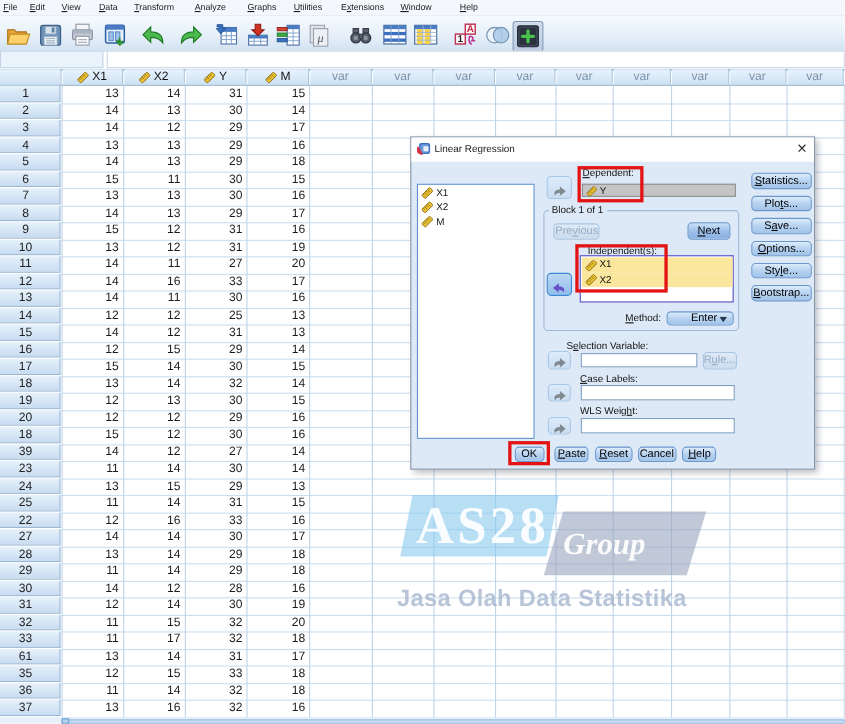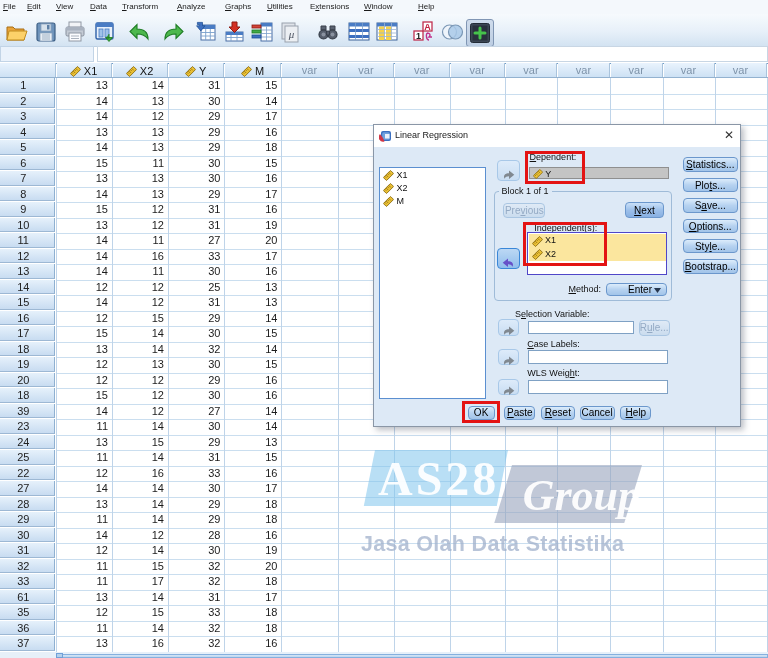--- a/index.html
+++ b/index.html
@@ -397,21 +397,21 @@
 <div class="num" style="left:55.5px;top:636.0px;width:52.5px;">13</div>
 <div class="num" style="left:111.5px;top:636.0px;width:52.5px;">16</div>
 <div class="num" style="left:167.5px;top:636.0px;width:53.0px;">32</div>
 <div class="num" style="left:224.0px;top:636.0px;width:53.5px;">16</div>
 <div class="abs" style="left:0;top:651.5px;width:768px;height:6.5px;background:#e7f0f9;"></div>
 <div class="abs" style="left:55.5px;top:653.5px;width:712px;height:4.5px;background:linear-gradient(#d5e6f6,#bdd6f0);border:1px solid #85b0de;box-sizing:border-box;"></div>
 <div class="abs" style="left:55.5px;top:652.5px;width:7px;height:5.5px;background:#b4d0ec;border:1px solid #6fa0d8;box-sizing:border-box;"></div>
 <div class="abs" style="left:374.6px;top:450.4px;width:133.3px;height:56.3px;background:rgba(128,197,237,0.55);transform:skewX(-11.3deg);transform-origin:top left;"></div>
 <div class="abs" style="left:372px;top:451px;width:133.3px;height:56px;text-align:center;font-family:Liberation Serif,serif;font-weight:bold;font-size:48px;color:rgba(255,255,255,0.93);line-height:56px;letter-spacing:3px;">AS28</div>
 <div class="abs" style="left:512px;top:465px;width:130px;height:58px;background:rgba(152,164,189,0.60);transform:skewX(-17deg);transform-origin:top left;"></div>
-<div class="abs" style="left:512px;top:466px;width:128px;height:58px;text-align:right;font-family:Liberation Serif,serif;font-style:italic;font-weight:bold;font-size:44px;color:rgba(255,255,255,0.93);line-height:60px;">Group</div>
+<div class="abs" style="left:512px;top:466px;width:128px;height:58px;text-align:left;font-family:Liberation Serif,serif;font-style:italic;font-weight:bold;font-size:28px;color:rgba(255,255,255,0.93);line-height:60px;">Group</div>
 <div class="abs" style="left:361px;top:531.5px;width:300px;font-size:21.5px;letter-spacing:2px;font-weight:bold;color:rgba(160,176,203,0.75);letter-spacing:0.3px;">Jasa Olah Data Statistika</div>
 <div class="abs" style="left:373px;top:123.5px;width:368px;height:303px;background:#dde9f6;border:1px solid #8a96a6;box-sizing:border-box;box-shadow:3px 3px 6px rgba(60,70,90,0.35);">
 <div class="abs" style="left:0;top:0;width:366px;height:22.5px;background:#fff;"></div>
 <div class="abs" style="left:5px;top:4.5px;width:13px;height:13px;"><svg width="13" height="13" viewBox="0 0 13 13">
         <rect x="2" y="1" width="10" height="10" rx="2" fill="#3a6fc0"></rect>
         <rect x="3.2" y="2.2" width="7.6" height="7.6" rx="1.5" fill="#6ea0dd"></rect>
         <path d="M1 4 a4.5 4.5 0 0 0 4.5 7.5 L4 8 Z" fill="#d03545"></path>
         <rect x="6" y="4" width="4.5" height="4.5" fill="#fff" fill-opacity="0.85"></rect>
       </svg></div>
 <div class="abs" style="left:21px;top:5px;font-size:9px;color:#1a1a1a;">Linear Regression</div>

